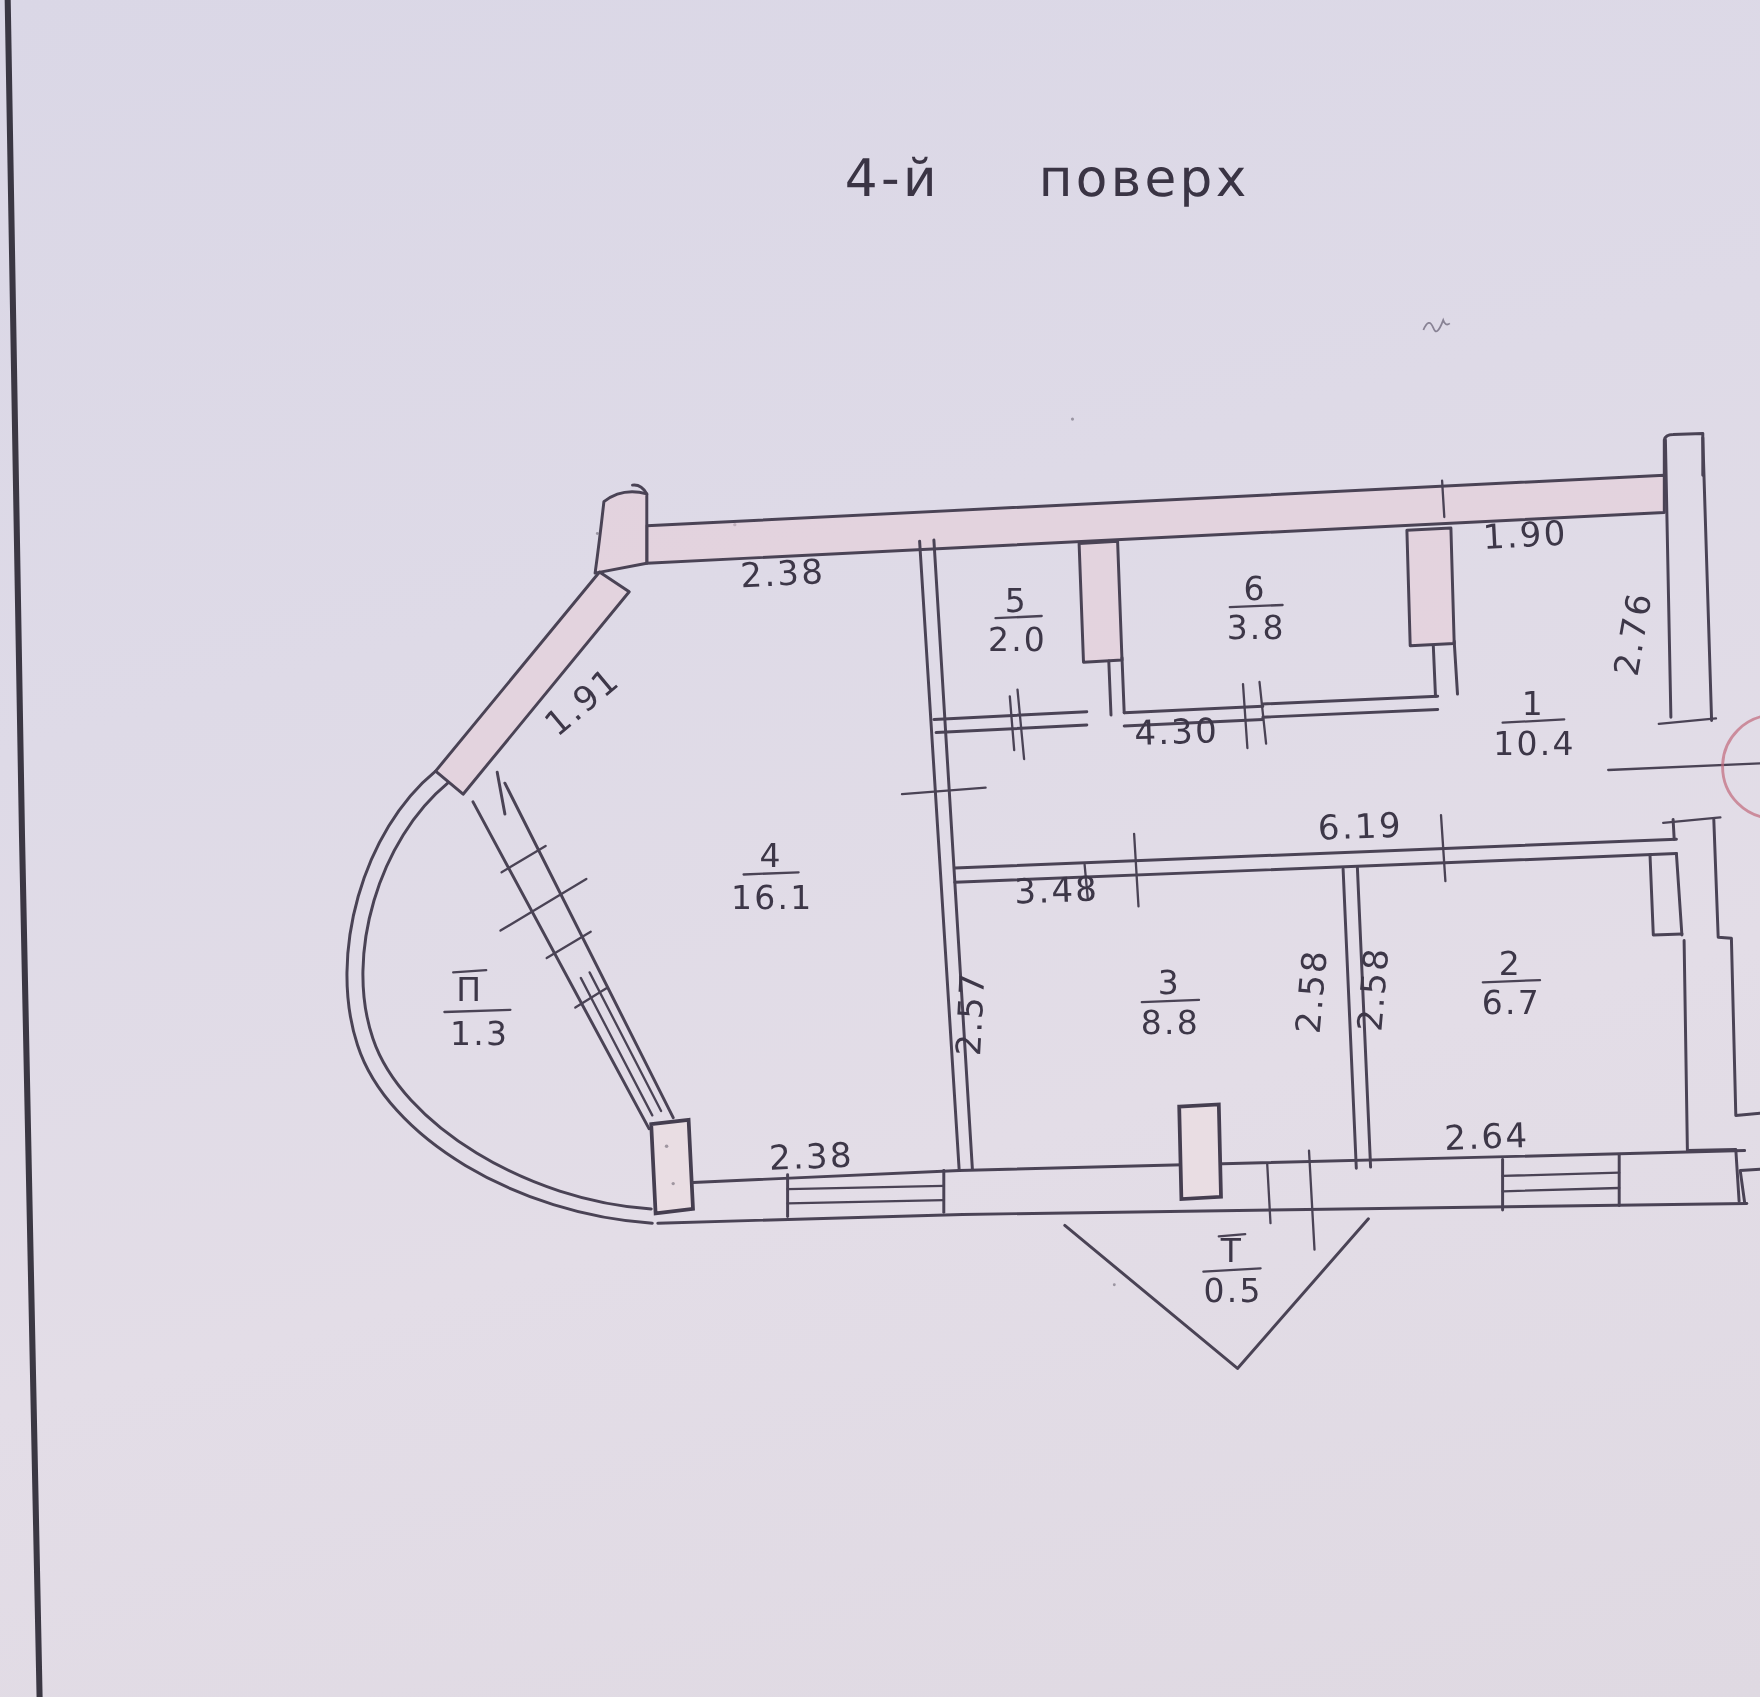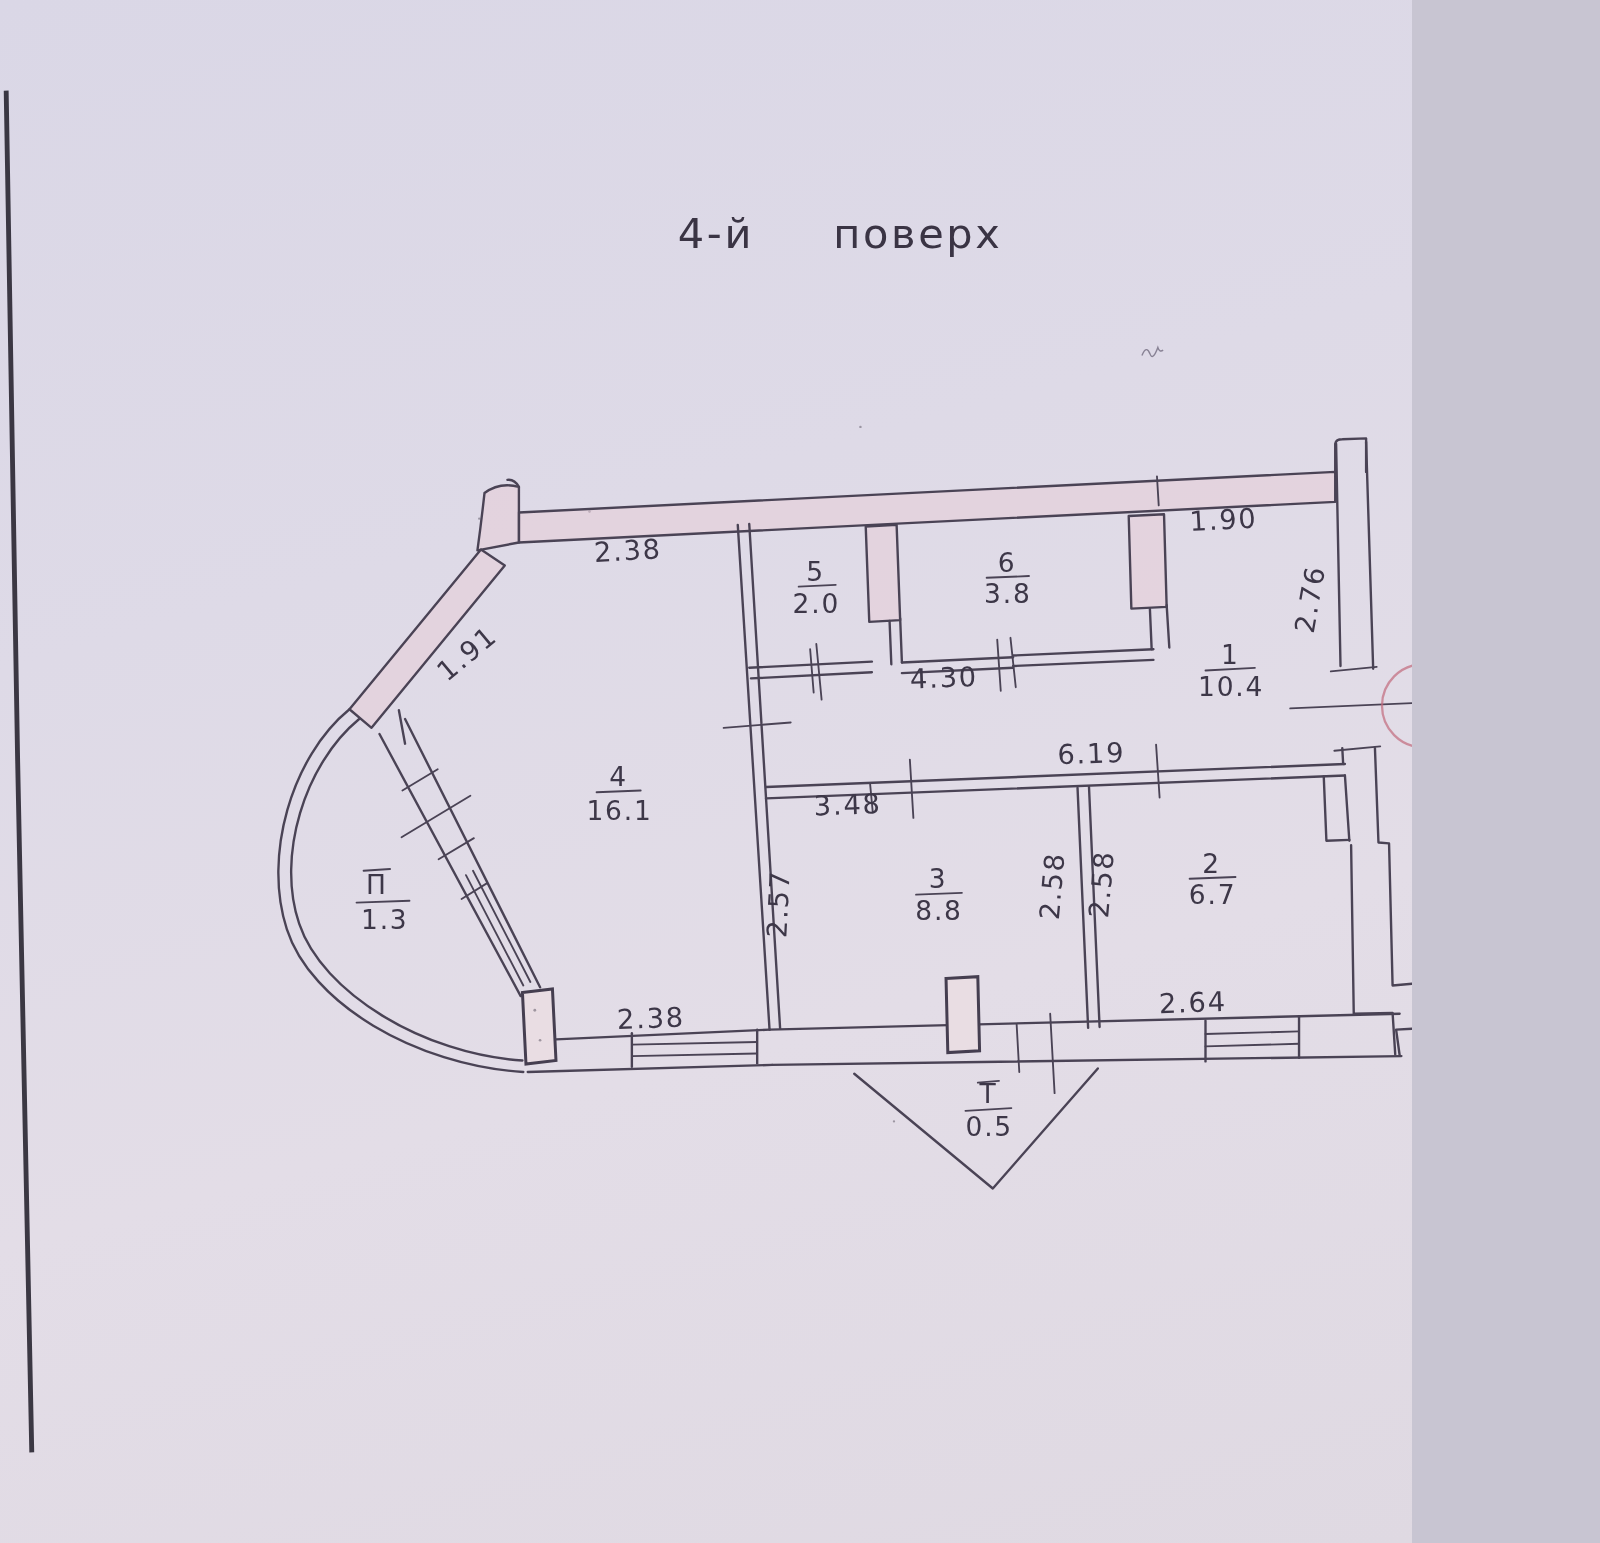--- a/index.html
+++ b/index.html
@@ -1,17 +1,17 @@
 <!DOCTYPE html>
 <html><head>
 <meta charset="utf-8">
 <style>
   html,body{margin:0;padding:0;background:#c8c5d2;}
   .page{
-    position:relative;width:1412px;height:1543px;overflow:hidden;
+    position:relative;width:1600px;height:1543px;overflow:hidden;
     background:linear-gradient(165deg,#dad7e6 0%,#dedae7 35%,#e3dde7 65%,#dfd9e2 100%);
     text-align:right;
   }
   .page svg{position:absolute;left:0;top:0;width:100%;height:100%;}
   .w  {fill:none;stroke:#4a4355;stroke-width:2.7;stroke-linecap:round;stroke-linejoin:round;}
   .t  {fill:none;stroke:#4a4355;stroke-width:2.1;stroke-linecap:round;}
   .wf {fill:rgba(231,203,214,0.5);stroke:#4a4355;stroke-width:2.7;stroke-linejoin:round;}
   .pf {fill:#e9dde3;stroke:#453e50;stroke-width:3.4;}
   .edge{fill:none;stroke:#2d2935;stroke-width:5.5;opacity:.92;}
   .stamp{fill:none;stroke:#c2697c;stroke-width:2.6;opacity:.7;}

